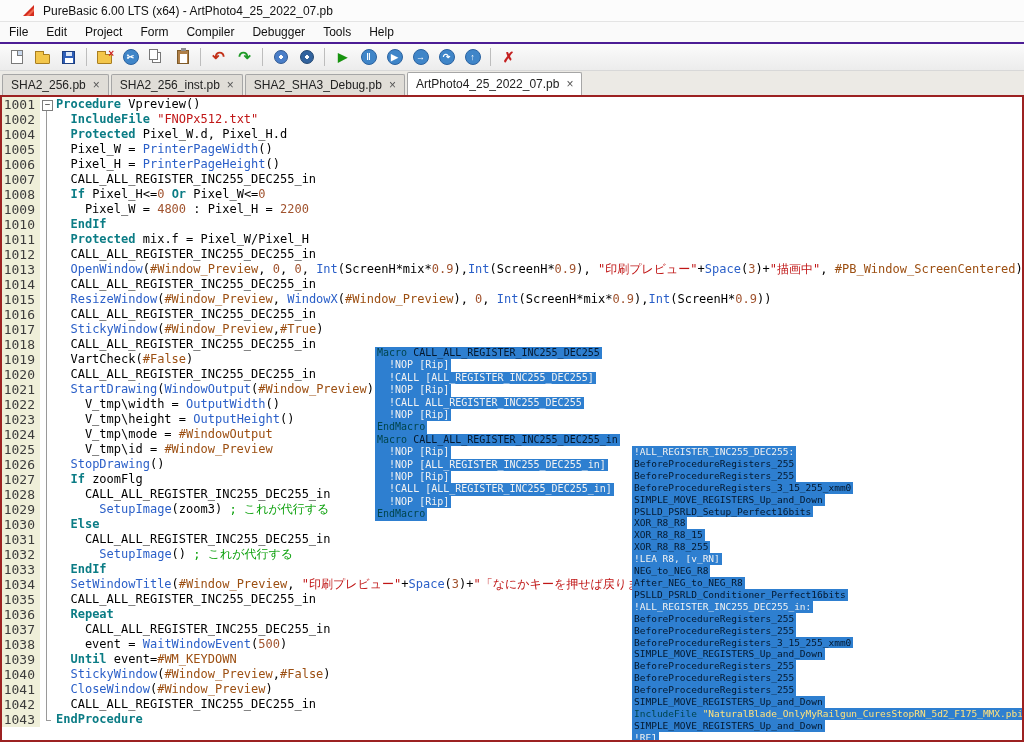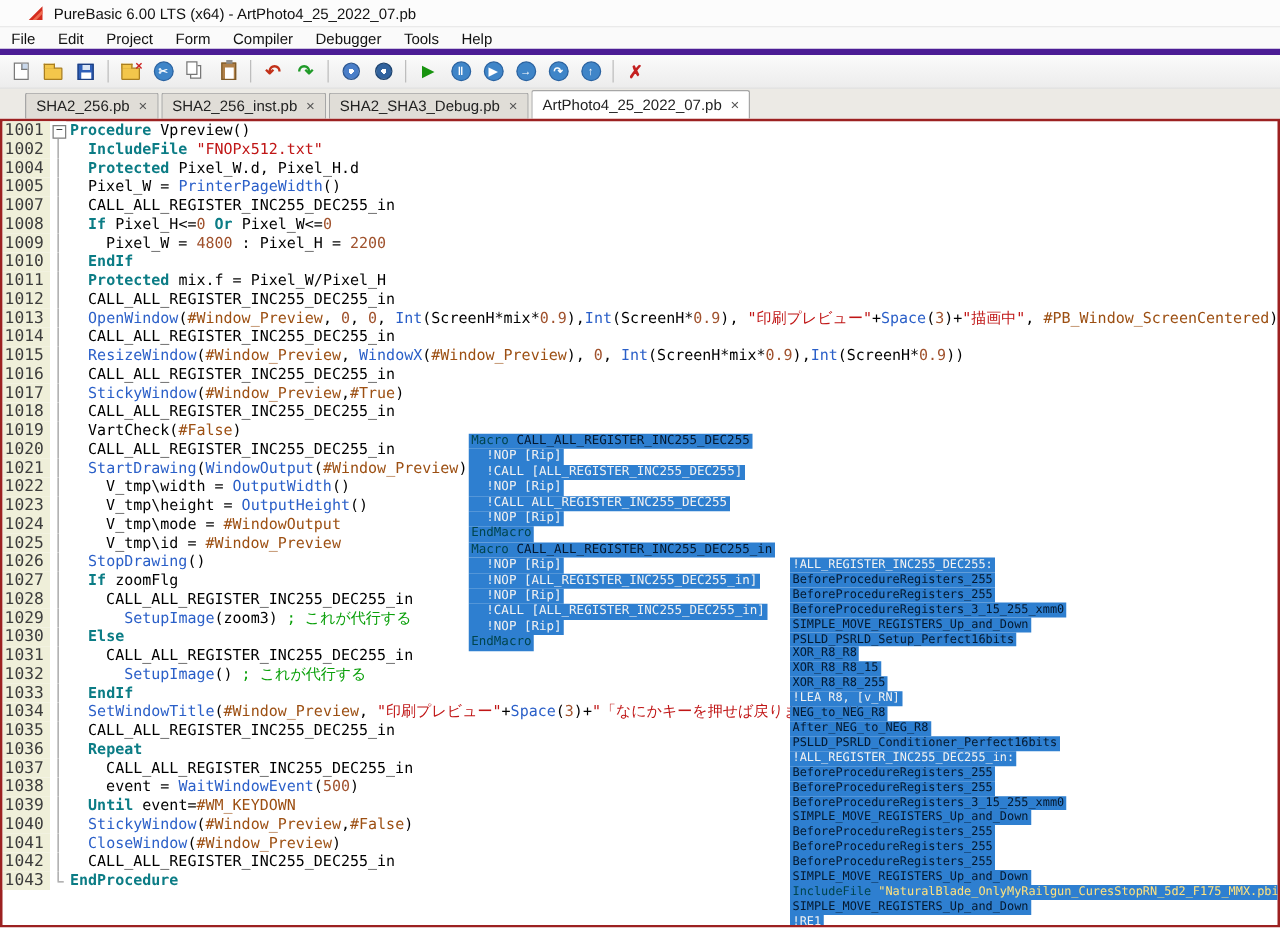--- a/index.html
+++ b/index.html
@@ -10,21 +10,21 @@
     -webkit-font-smoothing:antialiased;
   }
 
   
   .titlebar { height:22px; display:flex; align-items:center; gap:7px;
     background:#FCFCFC; border-bottom:1px solid #E4E4E4; padding-left:22px; }
   .titlebar .title { font-size:12px; color:#111; }
 
   
   .menubar { height:22px; display:flex; align-items:center;
-    background:#FAFAFA; border-bottom:5px solid #4c1d95; font-size:12px; color:#111; }
+    background:#FAFAFA; border-bottom:2px solid #4c1d95; font-size:12px; color:#111; }
   .menu-item { padding:3px 9px; cursor:default; }
 
   
   .toolbar { height:27px; display:flex; align-items:center;
     background:linear-gradient(#FBFBFB,#ECECEC); border-bottom:1px solid #D8D8D8;
     padding:0 4px; gap:1px; }
   .ti { width:25px; height:23px; border:none; background:transparent; padding:0;
     display:flex; align-items:center; justify-content:center; }
   .tsep { width:1px; height:18px; background:#BDBDBD; margin:0 4px; flex:0 0 auto; }
 
@@ -52,21 +52,21 @@
     background:radial-gradient(circle at 50% 50%, #FFF 0 2px, #32639E 2px); }
   .ic-circle { width:16px; height:16px; border-radius:50%; background:#3F85C8; border:1px solid #2A62A0;
     color:#FFF; font-size:9px; line-height:14px; text-align:center; font-weight:bold; }
   .g { font-weight:bold; }
   .g-undo { color:#C23018; font-size:15px; }
   .g-redo { color:#1F9A28; font-size:15px; }
   .g-run  { color:#17930F; font-size:12px; }
   .g-kill { color:#C42020; font-size:14px; }
 
   
-  .tabbar { height:24px; background:#ECEAE5; display:flex; align-items:flex-end; padding-left:20px; }
+  .tabbar { height:24px; background:#ECEAE5; display:flex; align-items:flex-end; padding-left:2px; }
   .tab { height:21px; display:flex; align-items:center; gap:7px; padding:0 8px;
     font-size:12px; color:#222; background:#E0DDD7; border:1px solid #A6A6A6; border-bottom:none;
     margin-right:2px; border-radius:2px 2px 0 0; white-space:nowrap; }
   .tab.active { background:#FFF; height:23px; }
   .tab-close { font-size:12px; color:#555; line-height:10px; }
 
   
   .editor { position:absolute; left:0; right:0; top:95px; bottom:0;
     border:2px solid #9C2121; background:#FFF; overflow:hidden;
     font-family:"DejaVu Sans Mono", monospace; font-size:12px; }
@@ -218,20 +218,25 @@
         <span class="ln">1004</span>
         <span class="fold mid"></span>
         <span class="code"><span class="tk-pl">  </span><span class="tk-kw">Protected</span><span class="tk-pl"> Pixel_W.d, Pixel_H.d</span></span>
       </div>
       <div class="code-line">
         <span class="ln">1005</span>
         <span class="fold mid"></span>
         <span class="code"><span class="tk-pl">  Pixel_W = </span><span class="tk-fn">PrinterPageWidth</span><span class="tk-pl">()</span></span>
       </div>
       <div class="code-line">
+        <span class="ln">1006</span>
+        <span class="fold mid"></span>
+        <span class="code"><span class="tk-pl">  Pixel_H = </span><span class="tk-fn">PrinterPageHeight</span><span class="tk-pl">()</span></span>
+      </div>
+      <div class="code-line">
         <span class="ln">1007</span>
         <span class="fold mid"></span>
         <span class="code"><span class="tk-pl">  CALL_ALL_REGISTER_INC255_DEC255_in</span></span>
       </div>
       <div class="code-line">
         <span class="ln">1008</span>
         <span class="fold mid"></span>
         <span class="code"><span class="tk-pl">  </span><span class="tk-kw">If</span><span class="tk-pl"> Pixel_H&lt;=</span><span class="tk-num">0</span><span class="tk-pl"> </span><span class="tk-kw">Or</span><span class="tk-pl"> Pixel_W&lt;=</span><span class="tk-num">0</span></span>
       </div>
       <div class="code-line">

